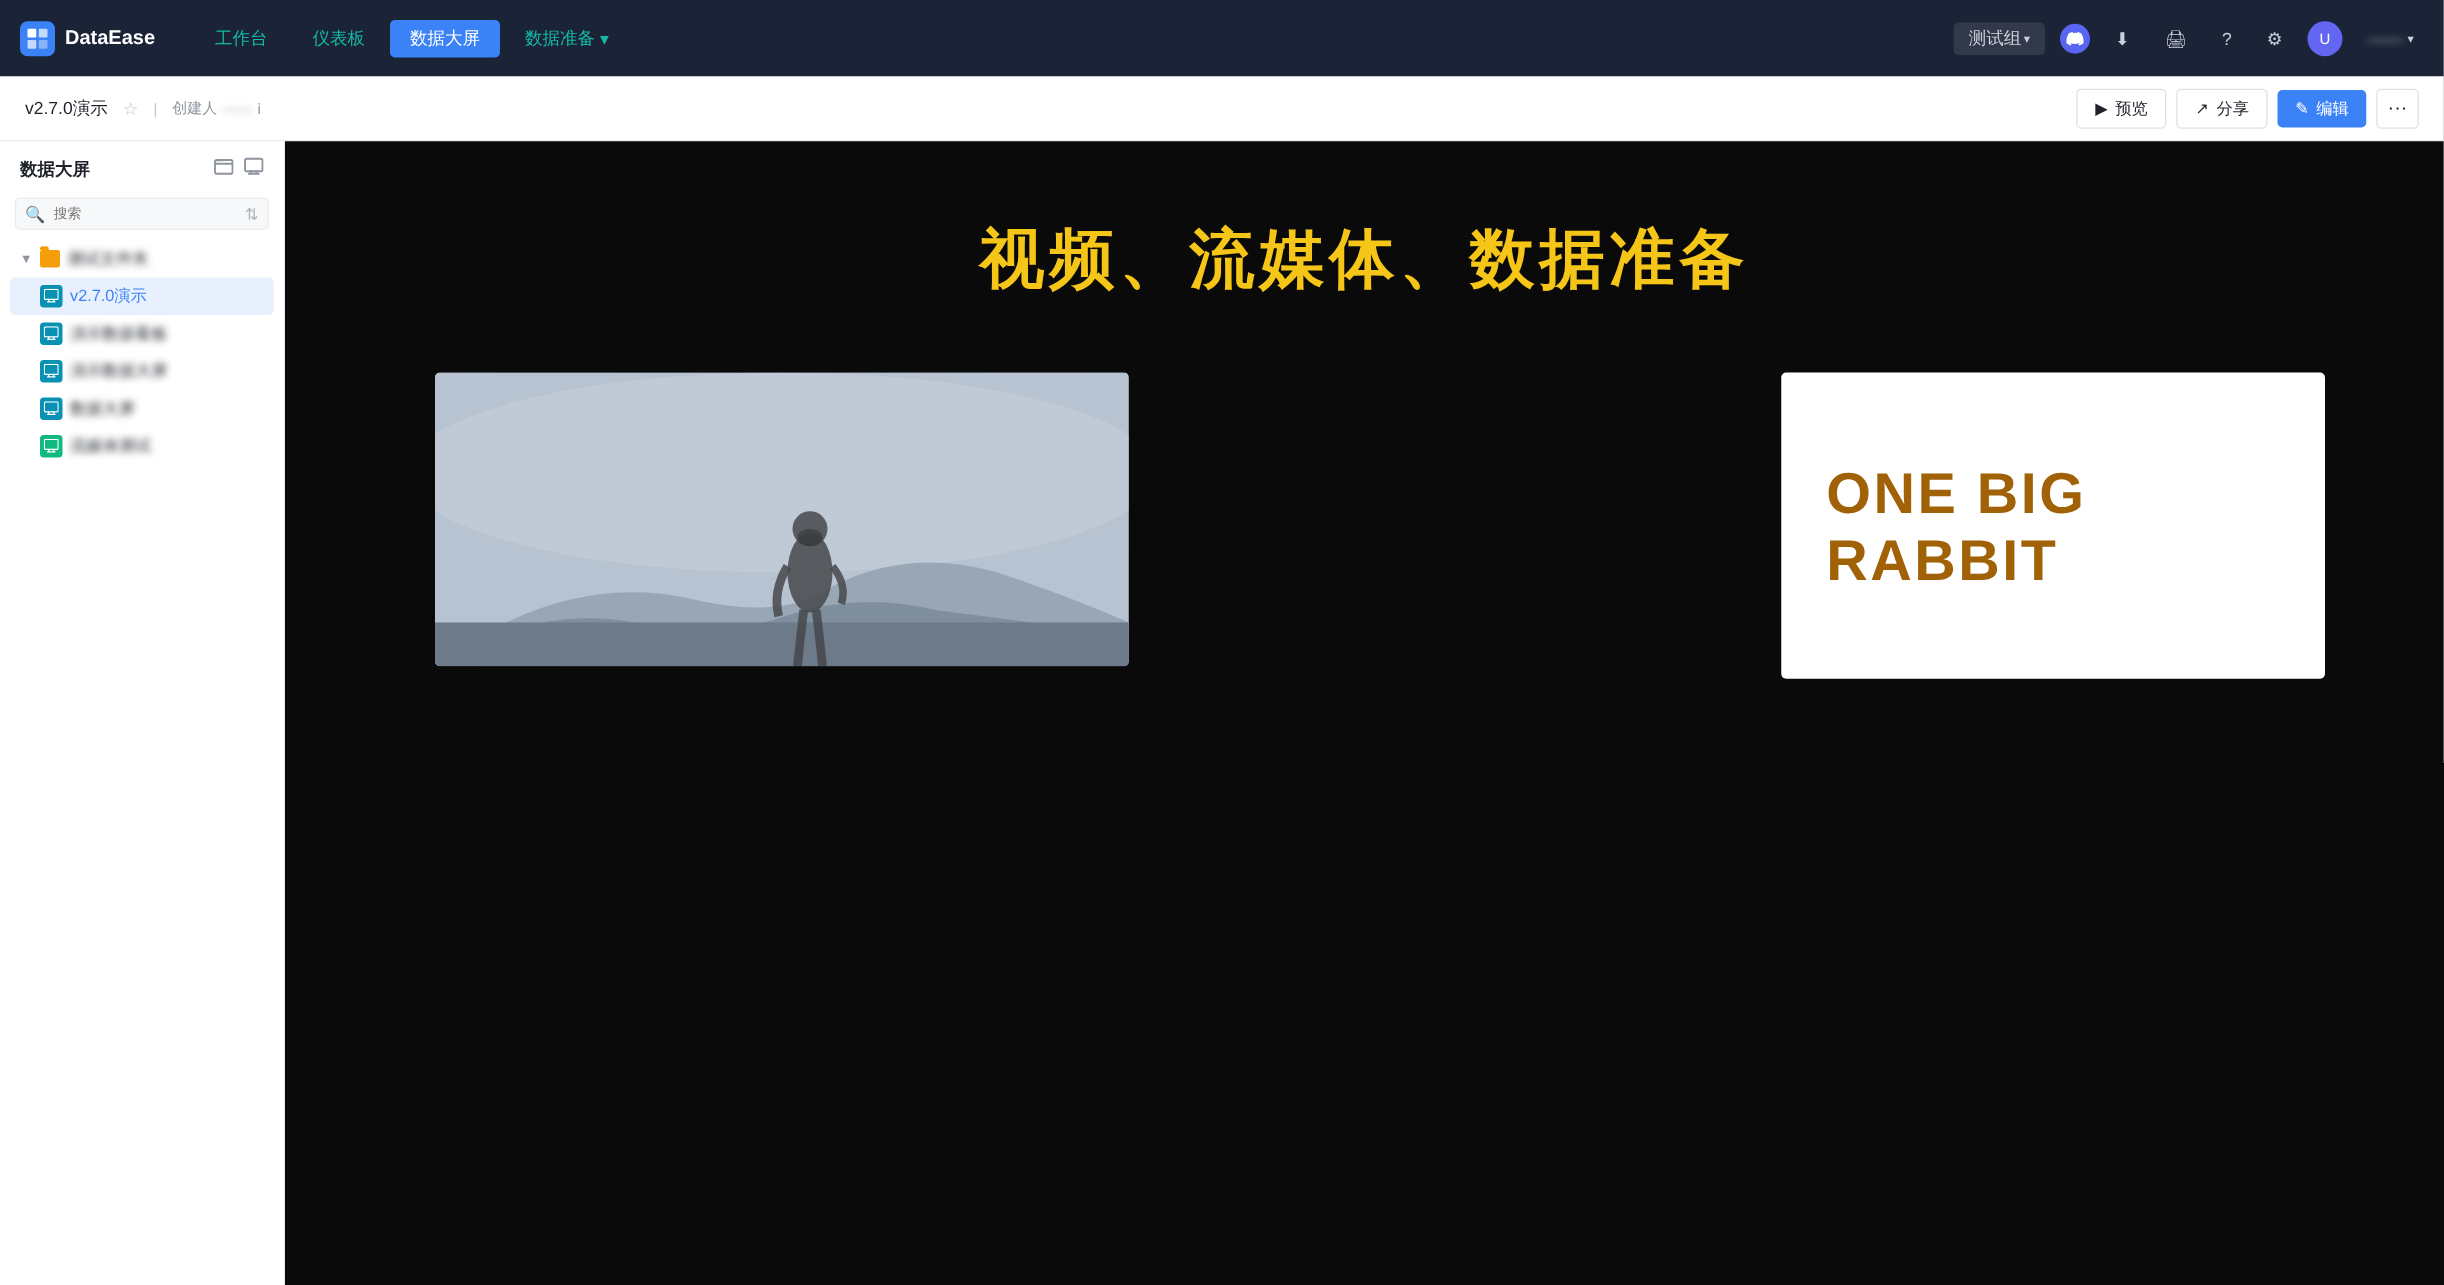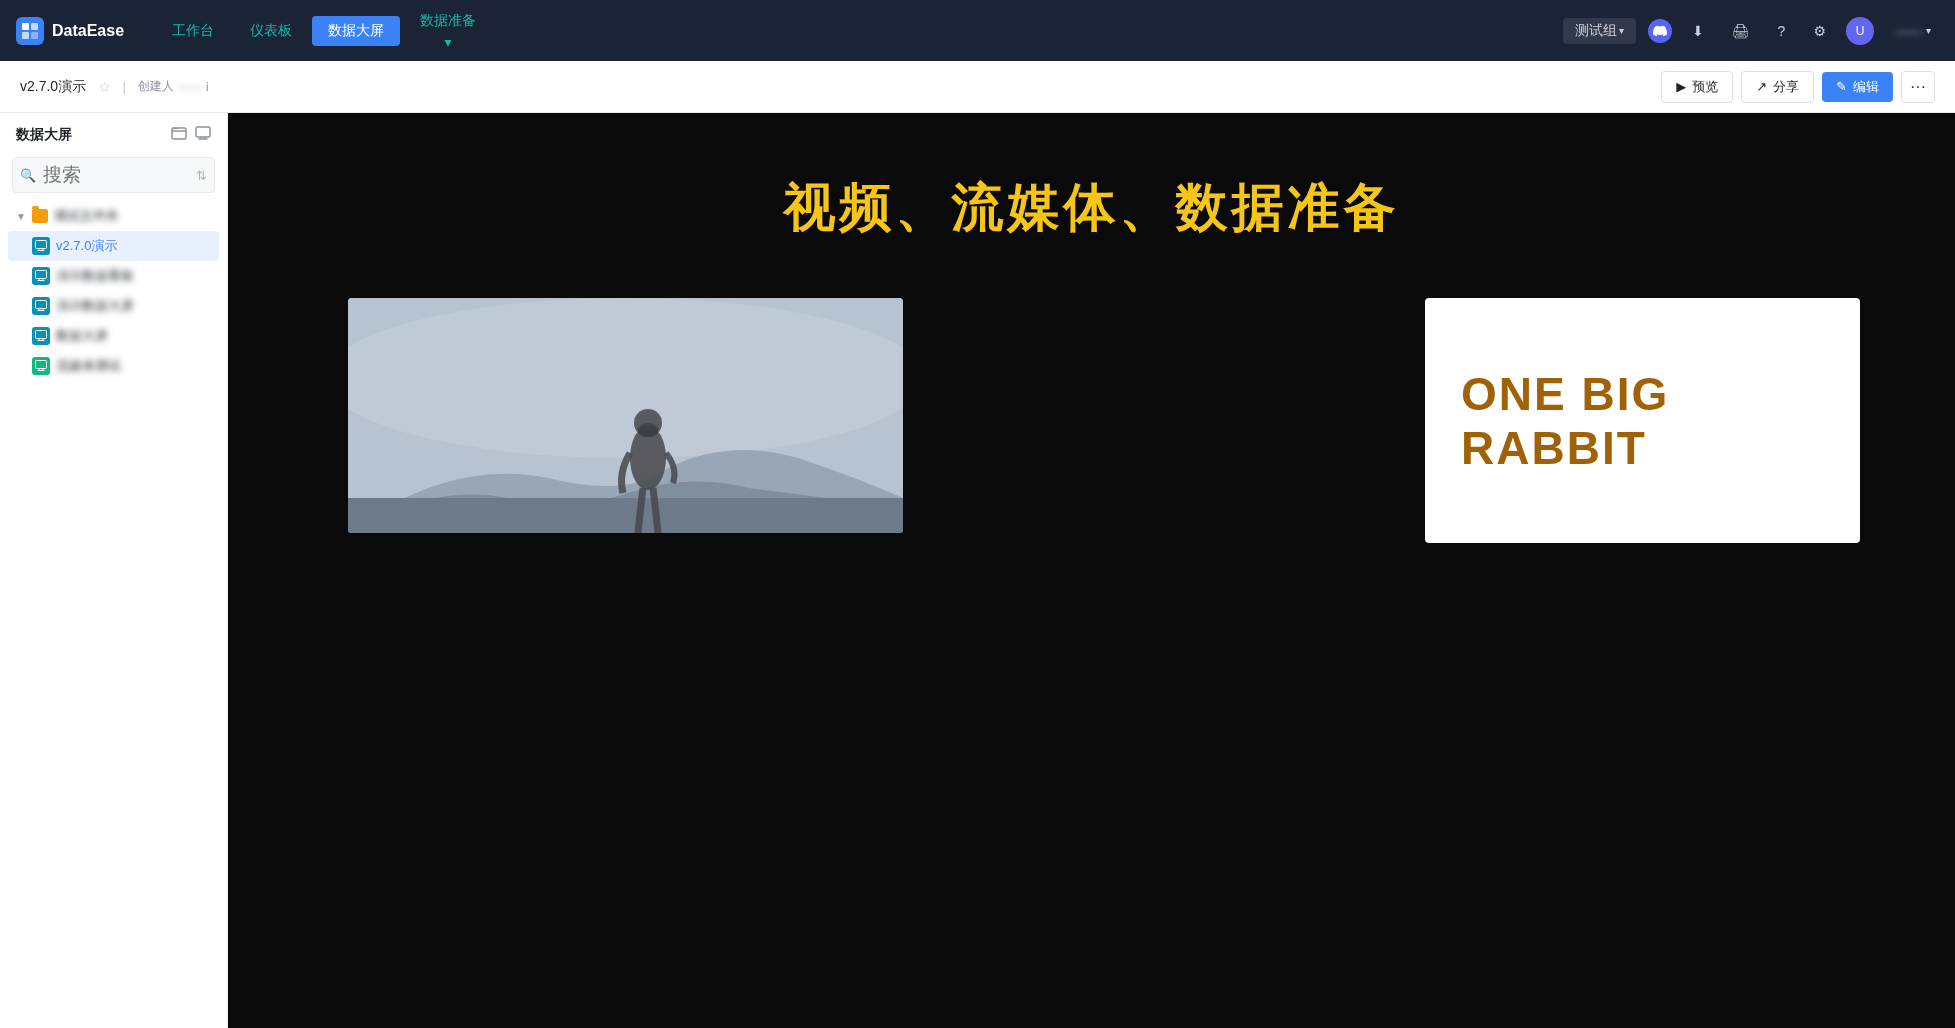--- a/index.html
+++ b/index.html
@@ -51,21 +51,20 @@
       white-space: nowrap;
     }
     .nav-item.active {
       background: #3b82f6;
       color: #fff;
     }
     .nav-item-dropdown {
       display: flex;
       align-items: center;
       gap: 4px;
-      flex-direction: column;
     }
     .nav-right {
       display: flex;
       align-items: center;
       gap: 12px;
       color: #cdd0d9;
       font-size: 14px;
     }
     .nav-right-item {
       display: flex;
@@ -226,21 +225,21 @@
     .search-wrapper {
       position: relative;
       display: flex;
       align-items: center;
     }
     .search-wrapper input {
       width: 100%;
       padding: 6px 10px 6px 30px;
       border: 1px solid #e8eaed;
       border-radius: 4px;
-      font-size: 19px;
+      font-size: 11px;
       color: #606266;
       outline: none;
       background: #f7f8fa;
     }
     .search-icon-pos {
       position: absolute;
       left: 8px;
       color: #adb5c0;
       font-size: 13px;
     }

